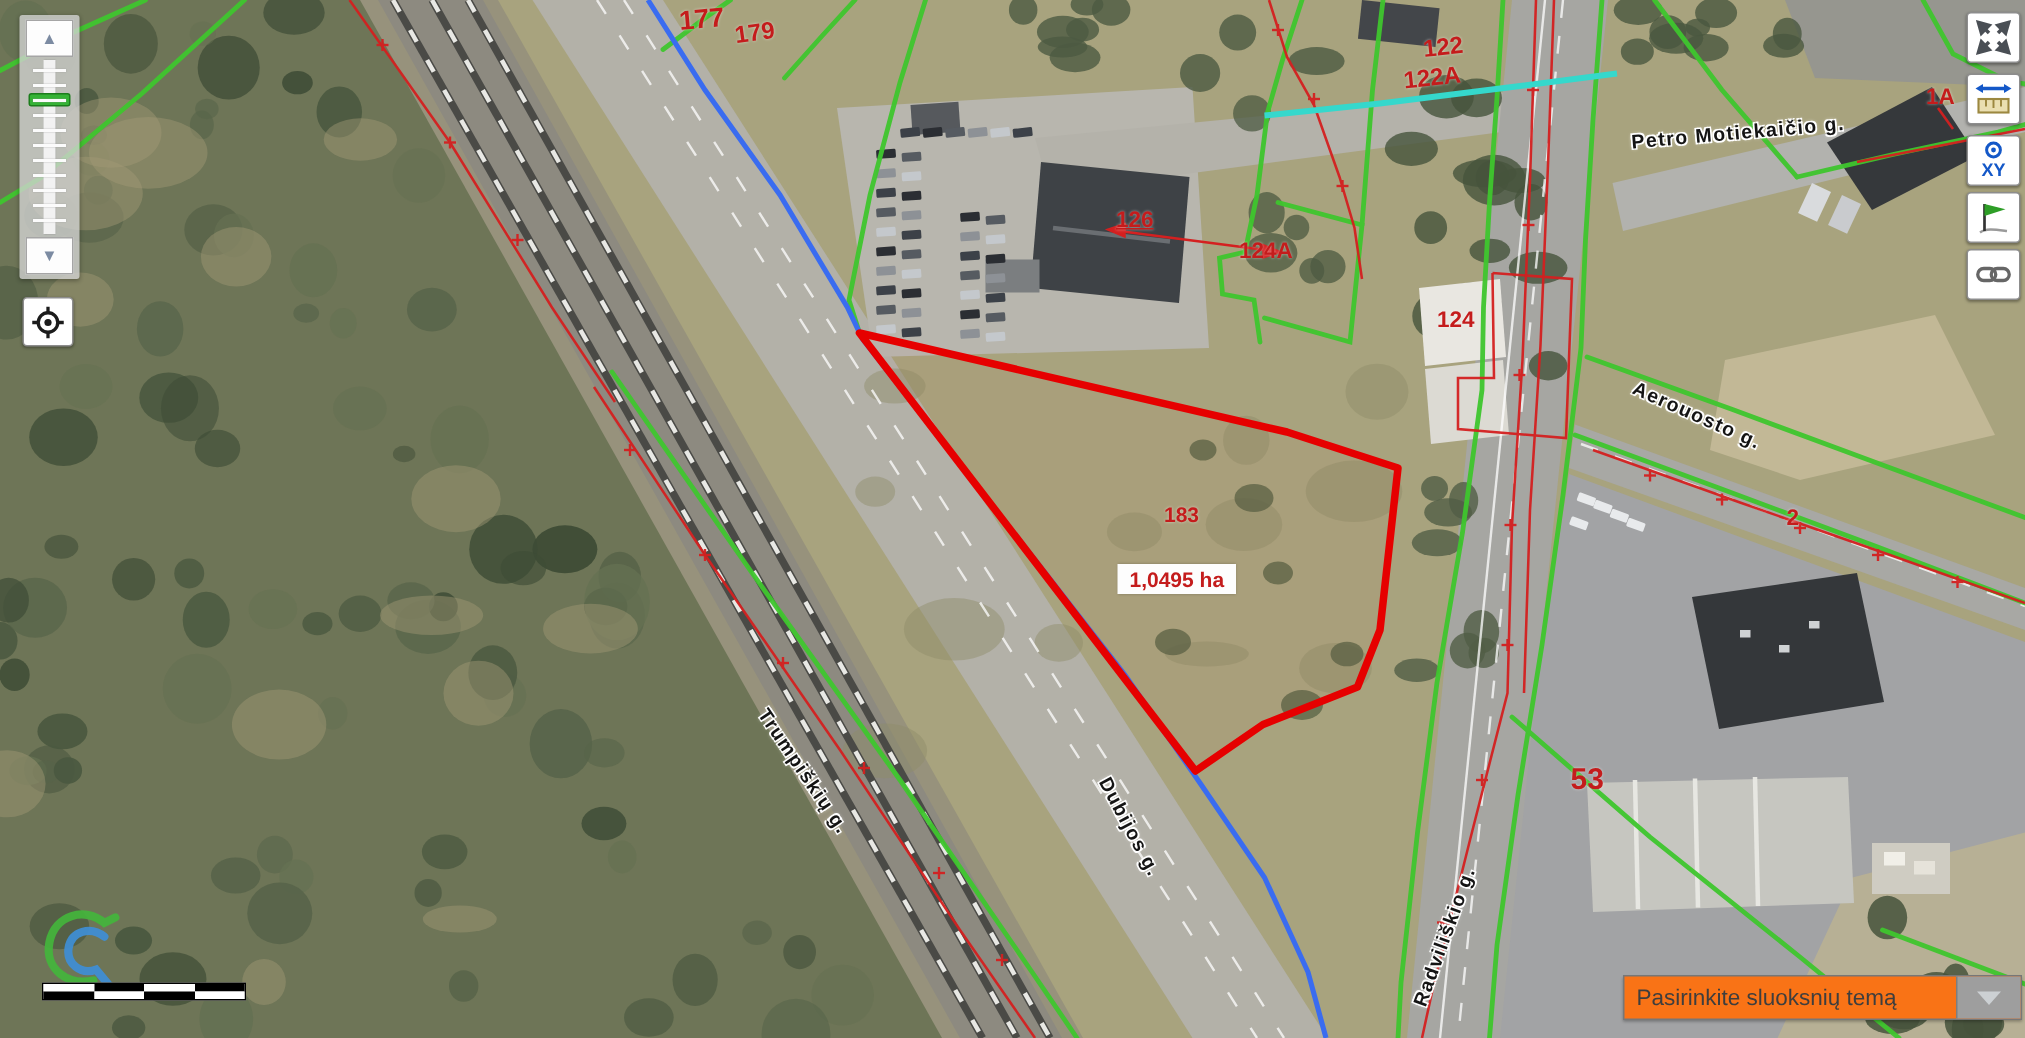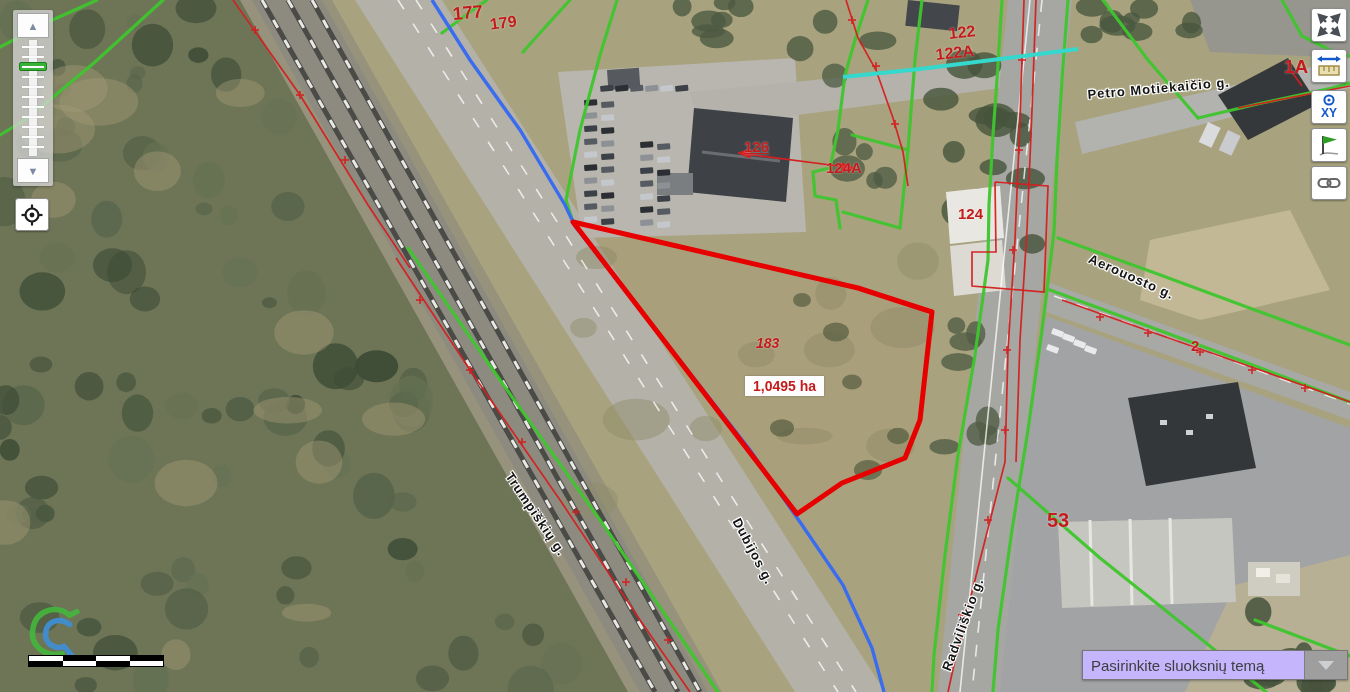--- a/index.html
+++ b/index.html
@@ -26,21 +26,21 @@
             cursor:pointer;box-sizing:border-box;color:#7c8ba2;font-size:11px;}
   .zoom-track{position:absolute;left:4px;top:30px;width:32px;height:116px;cursor:pointer;}
   .zoom-rail{position:absolute;left:12px;top:0;width:8px;height:116px;background:#f2f2f2;box-shadow:0 0 1px #888;}
   .zoom-tick{position:absolute;left:5px;width:22px;height:2px;background:#fbfbfb;box-shadow:0 0 1px #999;}
   .zoom-handle{position:absolute;left:2px;width:28px;height:9px;background:#35b335;
                border:1px solid #1c7d1c;border-radius:2px;cursor:grab;box-sizing:border-box;}
   .zoom-handle:after{content:"";position:absolute;left:2px;right:2px;top:3px;height:2px;background:#1f8a1f;}
   .locate-btn{position:absolute;left:15px;top:198px;width:34px;height:33px;}
   
   .layer-select{position:absolute;left:1082px;top:650px;width:266px;height:30px;display:flex;
-                border:1px solid #777;background:#c4b5fd;box-sizing:border-box;cursor:pointer;
+                border:1px solid #777;background:#f97316;box-sizing:border-box;cursor:pointer;
                 box-shadow:0 1px 2px rgba(0,0,0,.3);}
   .layer-select-text{flex:1;font-size:15px;color:#3e3e3e;padding:6px 0 0 8px;white-space:nowrap;
                      overflow:hidden;}
   .layer-select-btn{width:42px;background:#9e9e9e;border-left:1px solid #7e7e7e;display:flex;
                     align-items:center;justify-content:center;}
   .layer-select-arrow{width:0;height:0;border-left:8px solid transparent;border-right:8px solid transparent;
                       border-top:9px solid #ccd0d3;}
   
   .scale-bar{position:absolute;left:28px;top:655px;width:136px;height:12px;border:1px solid #000;
              background:#fff;box-sizing:border-box;display:flex;flex-wrap:wrap;}
@@ -437,31 +437,31 @@
   </svg>
 
   <div id="label-layer">
       <div class="map-label" style="left: 452px; top: 5px; font-size: 18px; transform: rotate(-5deg);">177</div>
       <div class="map-label" style="left: 489px; top: 17px; font-size: 16px; transform: rotate(-8deg);">179</div>
       <div class="map-label" style="left: 948px; top: 26px; font-size: 16px; transform: rotate(-6deg);">122</div>
       <div class="map-label" style="left: 935px; top: 47px; font-size: 16px; transform: rotate(-6deg);">122A</div>
       <div class="map-label" style="left: 744px; top: 139px; font-size: 15px; transform: rotate(0deg); text-decoration: underline;">126</div>
       <div class="map-label" style="left: 826px; top: 160px; font-size: 15px; transform: rotate(0deg);">124A</div>
       <div class="map-label" style="left: 958px; top: 206px; font-size: 15px; transform: rotate(0deg); text-align: right;">124</div>
-      <div class="map-label" style="left: 1284px; top: 57px; font-size: 19px; transform: rotate(0deg);">1A</div>
+      <div class="map-label" style="left: 1284px; top: 57px; font-size: 15px; transform: rotate(0deg);">1A</div>
       <div class="map-label" style="left: 1191px; top: 338px; font-size: 15px; transform: rotate(0deg);">2</div>
       <div class="map-label" style="left: 1047px; top: 510px; font-size: 20px; transform: rotate(0deg);">53</div>
       <div class="street-label" style="left: 1087px; top: 88px; font-size: 13px; transform: rotate(-5deg);">Petro Motiekaičio g.</div>
       <div class="street-label" style="left: 1092px; top: 252px; font-size: 13px; transform: rotate(24deg);">Aerouosto g.</div>
       <div class="street-label" style="left: 514px; top: 470px; font-size: 13px; transform: rotate(56deg);">Trumpiškių g.</div>
       <div class="street-label" style="left: 742px; top: 516px; font-size: 13px; transform: rotate(62deg);">Dubijos g.</div>
       <div class="street-label" style="left: 940px; top: 668px; font-size: 13px; transform: rotate(-70deg);">Radviliškio g.</div>
     </div>
 
-  <div class="map-label" id="parcel-number" style="left: 756px; top: 336px; font-size: 14px; font-style: italic;">183</div>
+  <div class="map-label" id="parcel-number" style="left: 776px; top: 336px; font-size: 14px;">183</div>
 
   <div class="area-box" id="area-box" style="left: 745px; top: 376px;">1,0495 ha</div>
 
   <div class="zoom-panel">
     <div class="zoom-btn" style="top:3px;">
       <span>▲</span>
     </div>
     <div class="zoom-track" id="zoom-track">
       <div class="zoom-rail"></div>
       <div class="zoom-handle" style="top:22px;"></div>

